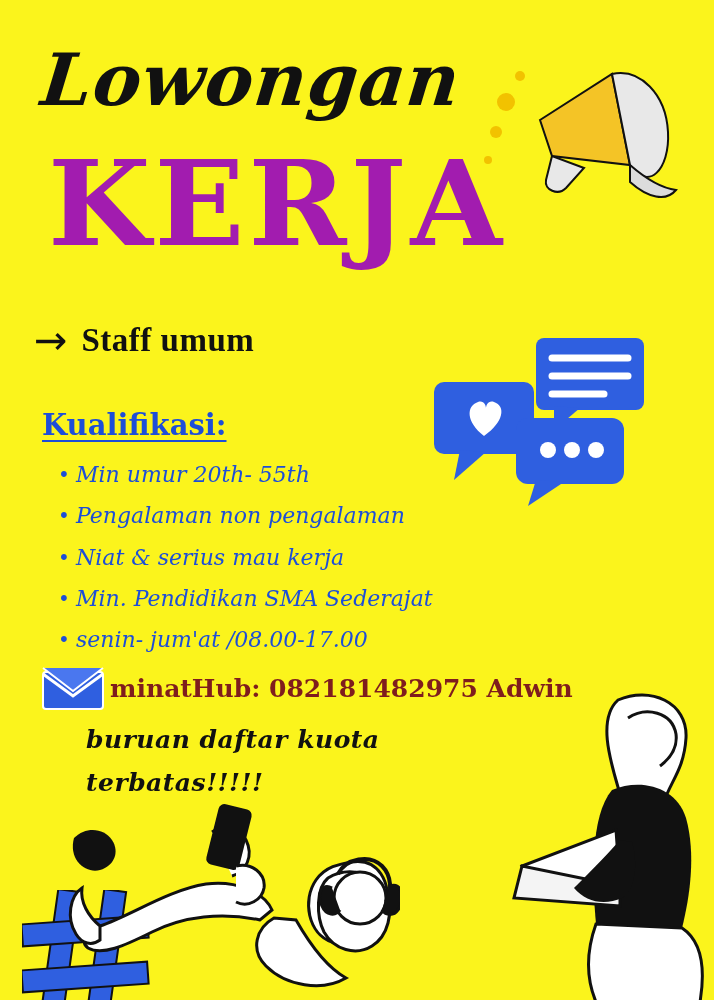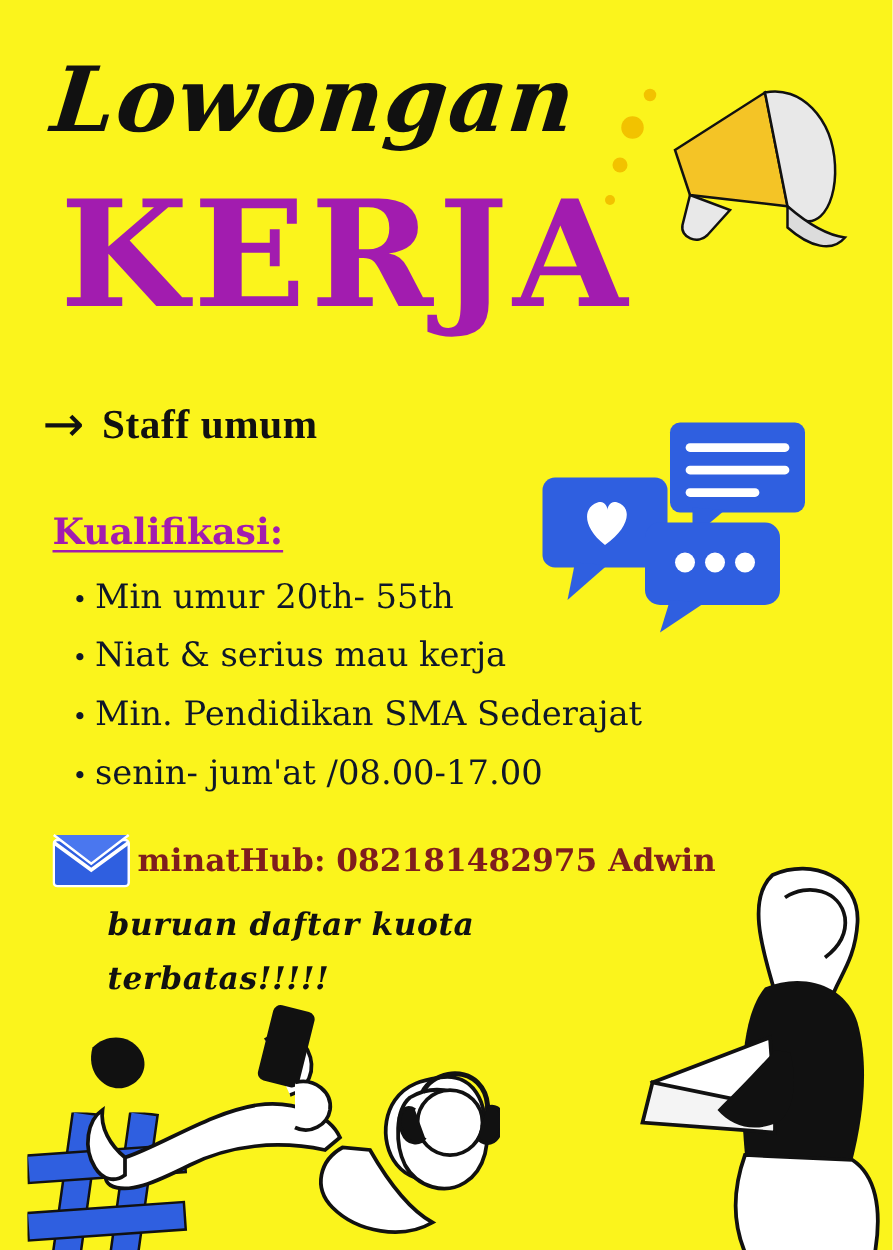--- a/index.html
+++ b/index.html
@@ -65,41 +65,42 @@
     letter-spacing: 0.5px;
   }
   
   .qual-heading {
     position: absolute;
     left: 42px;
     top: 408px;
     font-family: "DejaVu Serif", serif;
     font-weight: bold;
     font-size: 29px;
-    color: #a21caf;
+    color: #1d4ed8;
     text-decoration: underline;
     text-underline-offset: 5px;
     text-align: center;
   }
   .qual-list {
     position: absolute;
     left: 58px;
     top: 462px;
     margin: 0;
     padding: 0;
     list-style: none;
     width: 420px;
   }
   .qual-list li {
     font-family: "DejaVu Serif", serif;
-    font-size: 27px;
-    color: #0f172a;
+    font-size: 22px;
+    color: #1d4ed8;
     margin-bottom: 16px;
     line-height: 1.15;
     white-space: nowrap;
+    font-style: italic;
   }
   .qual-list li::before {
     content: "\2022";
     display: inline-block;
     width: 18px;
     font-size: 20px;
   }
   
   .contact-row {
     position: absolute;
@@ -197,20 +198,21 @@
   <div class="title-kerja">KERJA</div>
 
   <div class="position-row">
     <span class="arrow-icon">→</span>
     <span class="position-label">Staff umum</span>
   </div>
 
   <div class="qual-heading">Kualifikasi:</div>
   <ul class="qual-list">
     <li>Min umur 20th- 55th</li>
+    <li>Pengalaman non pengalaman</li>
     <li>Niat &amp; serius mau kerja</li>
     <li>Min. Pendidikan SMA Sederajat</li>
     <li>senin- jum'at /08.00-17.00</li>
   </ul>
 
   <div class="contact-row">
     <span class="mail-icon">
       <svg width="62" height="44" viewBox="0 0 62 44" xmlns="http://www.w3.org/2000/svg">
         <rect x="1" y="6" width="60" height="37" rx="3" fill="#2f5fe0" stroke="#ffffff" stroke-width="2"></rect>
         <path d="M1 8 L31 30 L61 8" fill="none" stroke="#ffffff" stroke-width="3"></path>

